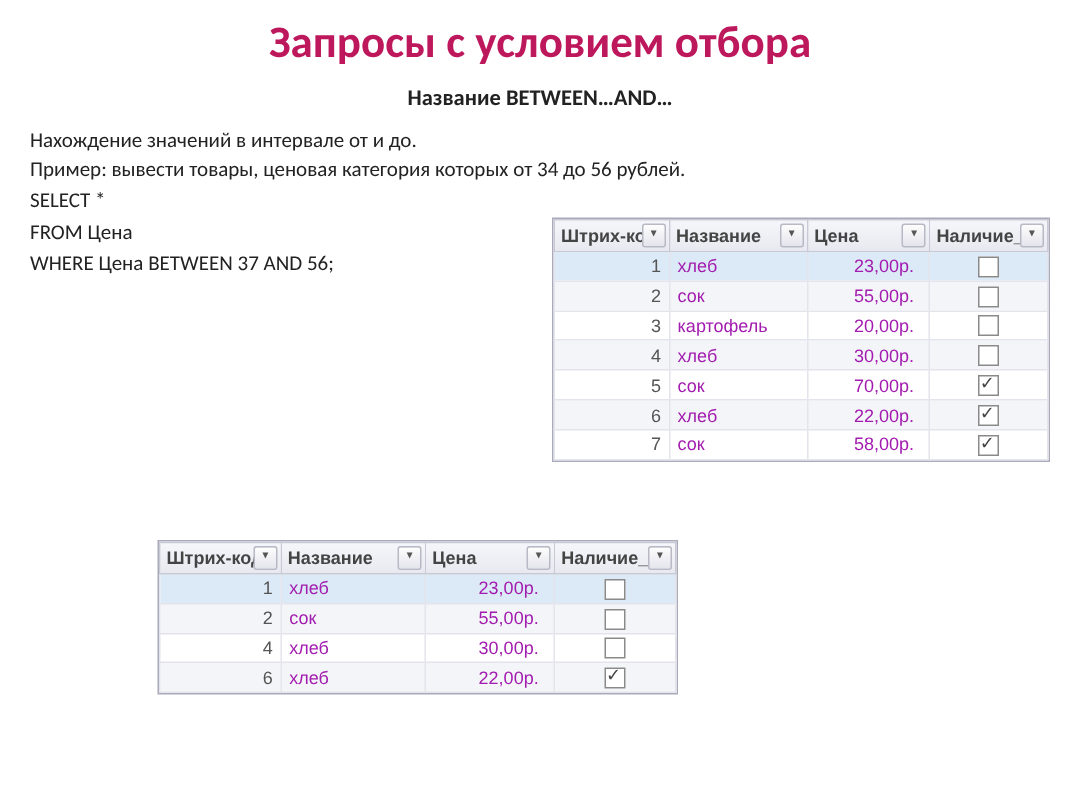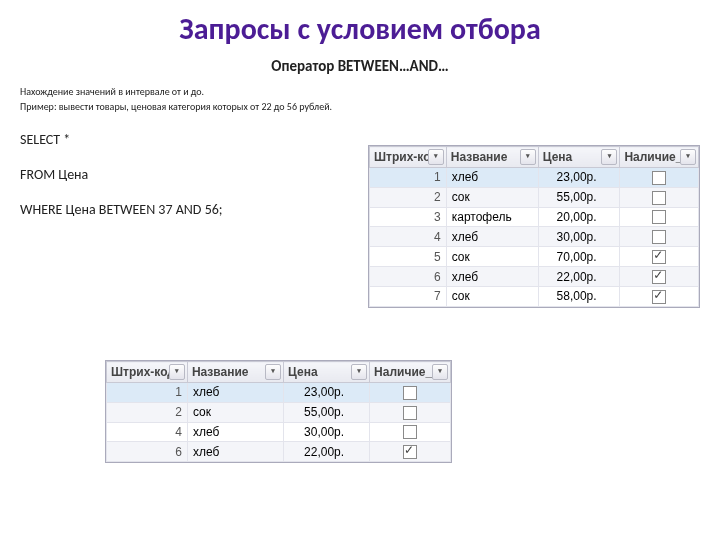--- a/index.html
+++ b/index.html
@@ -9,35 +9,35 @@
     font-size: 14px;
     color: #222;
     width: 680px;
     background: #fff;
   }
   h1 {
     text-align: center;
     font-size: 30px;
     font-weight: bold;
     margin: 0 0 10px 0;
-    color: #4c1d95;
+    color: #be185d;
   }
   .subtitle {
     text-align: center;
     font-weight: bold;
     font-size: 15px;
     margin: 4px 0 10px 0;
   }
   p {
     margin: 2px 0;
-    font-size: 10px;
+    font-size: 14px;
   }
   .bold { font-weight: normal; }
   .code-line {
-    margin: 18px 0;
+    margin: 4px 0;
     font-size: 14px;
   }
   .table-wrap {
     border: 1px solid #aab;
     background: #fff;
     overflow: hidden;
   }
   .table-wrap.top {
     position: absolute;
     right: 20px;
@@ -76,27 +76,27 @@
     border: 1px solid #b8b9c4;
     border-radius: 2px;
     text-align: center;
     line-height: 12px;
     font-size: 7px;
     color: #555;
   }
   td {
     border: 1px solid #e3e4ec;
     padding: 2px 5px;
-    color: #000000;
+    color: #a21caf;
     background: #fff;
   }
   tr.alt td { background: #f4f5f9; }
   tr.sel td { background: #dceaf7; }
   td.num { text-align: right; color: #555; width: 22px;}
-  td.price { text-align: center; padding-right: 10px;}
+  td.price { text-align: right; padding-right: 10px;}
   td.chk { text-align: center; }
   .cb {
     display: inline-block;
     width: 12px;
     height: 12px;
     border: 1px solid #8a8a8a;
     background: #fff;
     position: relative;
     vertical-align: middle;
   }
@@ -110,25 +110,25 @@
   }
   .col-code { width: 70px; }
   .col-name { width: 85px; }
   .col-price { width: 75px; }
   .col-stock { width: 70px; }
 </style>
 </head>
 <body>
 
 <h1>Запросы с условием отбора</h1>
-<div class="subtitle">Оператор BETWEEN…AND…</div>
+<div class="subtitle">Название BETWEEN…AND…</div>
 
 <p>Нахождение значений в интервале от и до.</p>
 <p>
-  <span class="bold">Пример</span><span>: вывести товары, ценовая категория которых от 22 до 56 рублей.</span>
+  <span class="bold">Пример</span><span>: вывести товары, ценовая категория которых от 34 до 56 рублей.</span>
 </p>
 <div class="code-line">SELECT *</div>
 <div class="code-line">FROM Цена</div>
 <div class="code-line">WHERE Цена BETWEEN 37 AND 56;</div>
 
 <div class="table-wrap top">
   <table>
     <thead>
       <tr>
         <th class="col-code"><span>Штрих-код</span><span class="dd">▾</span></th>

